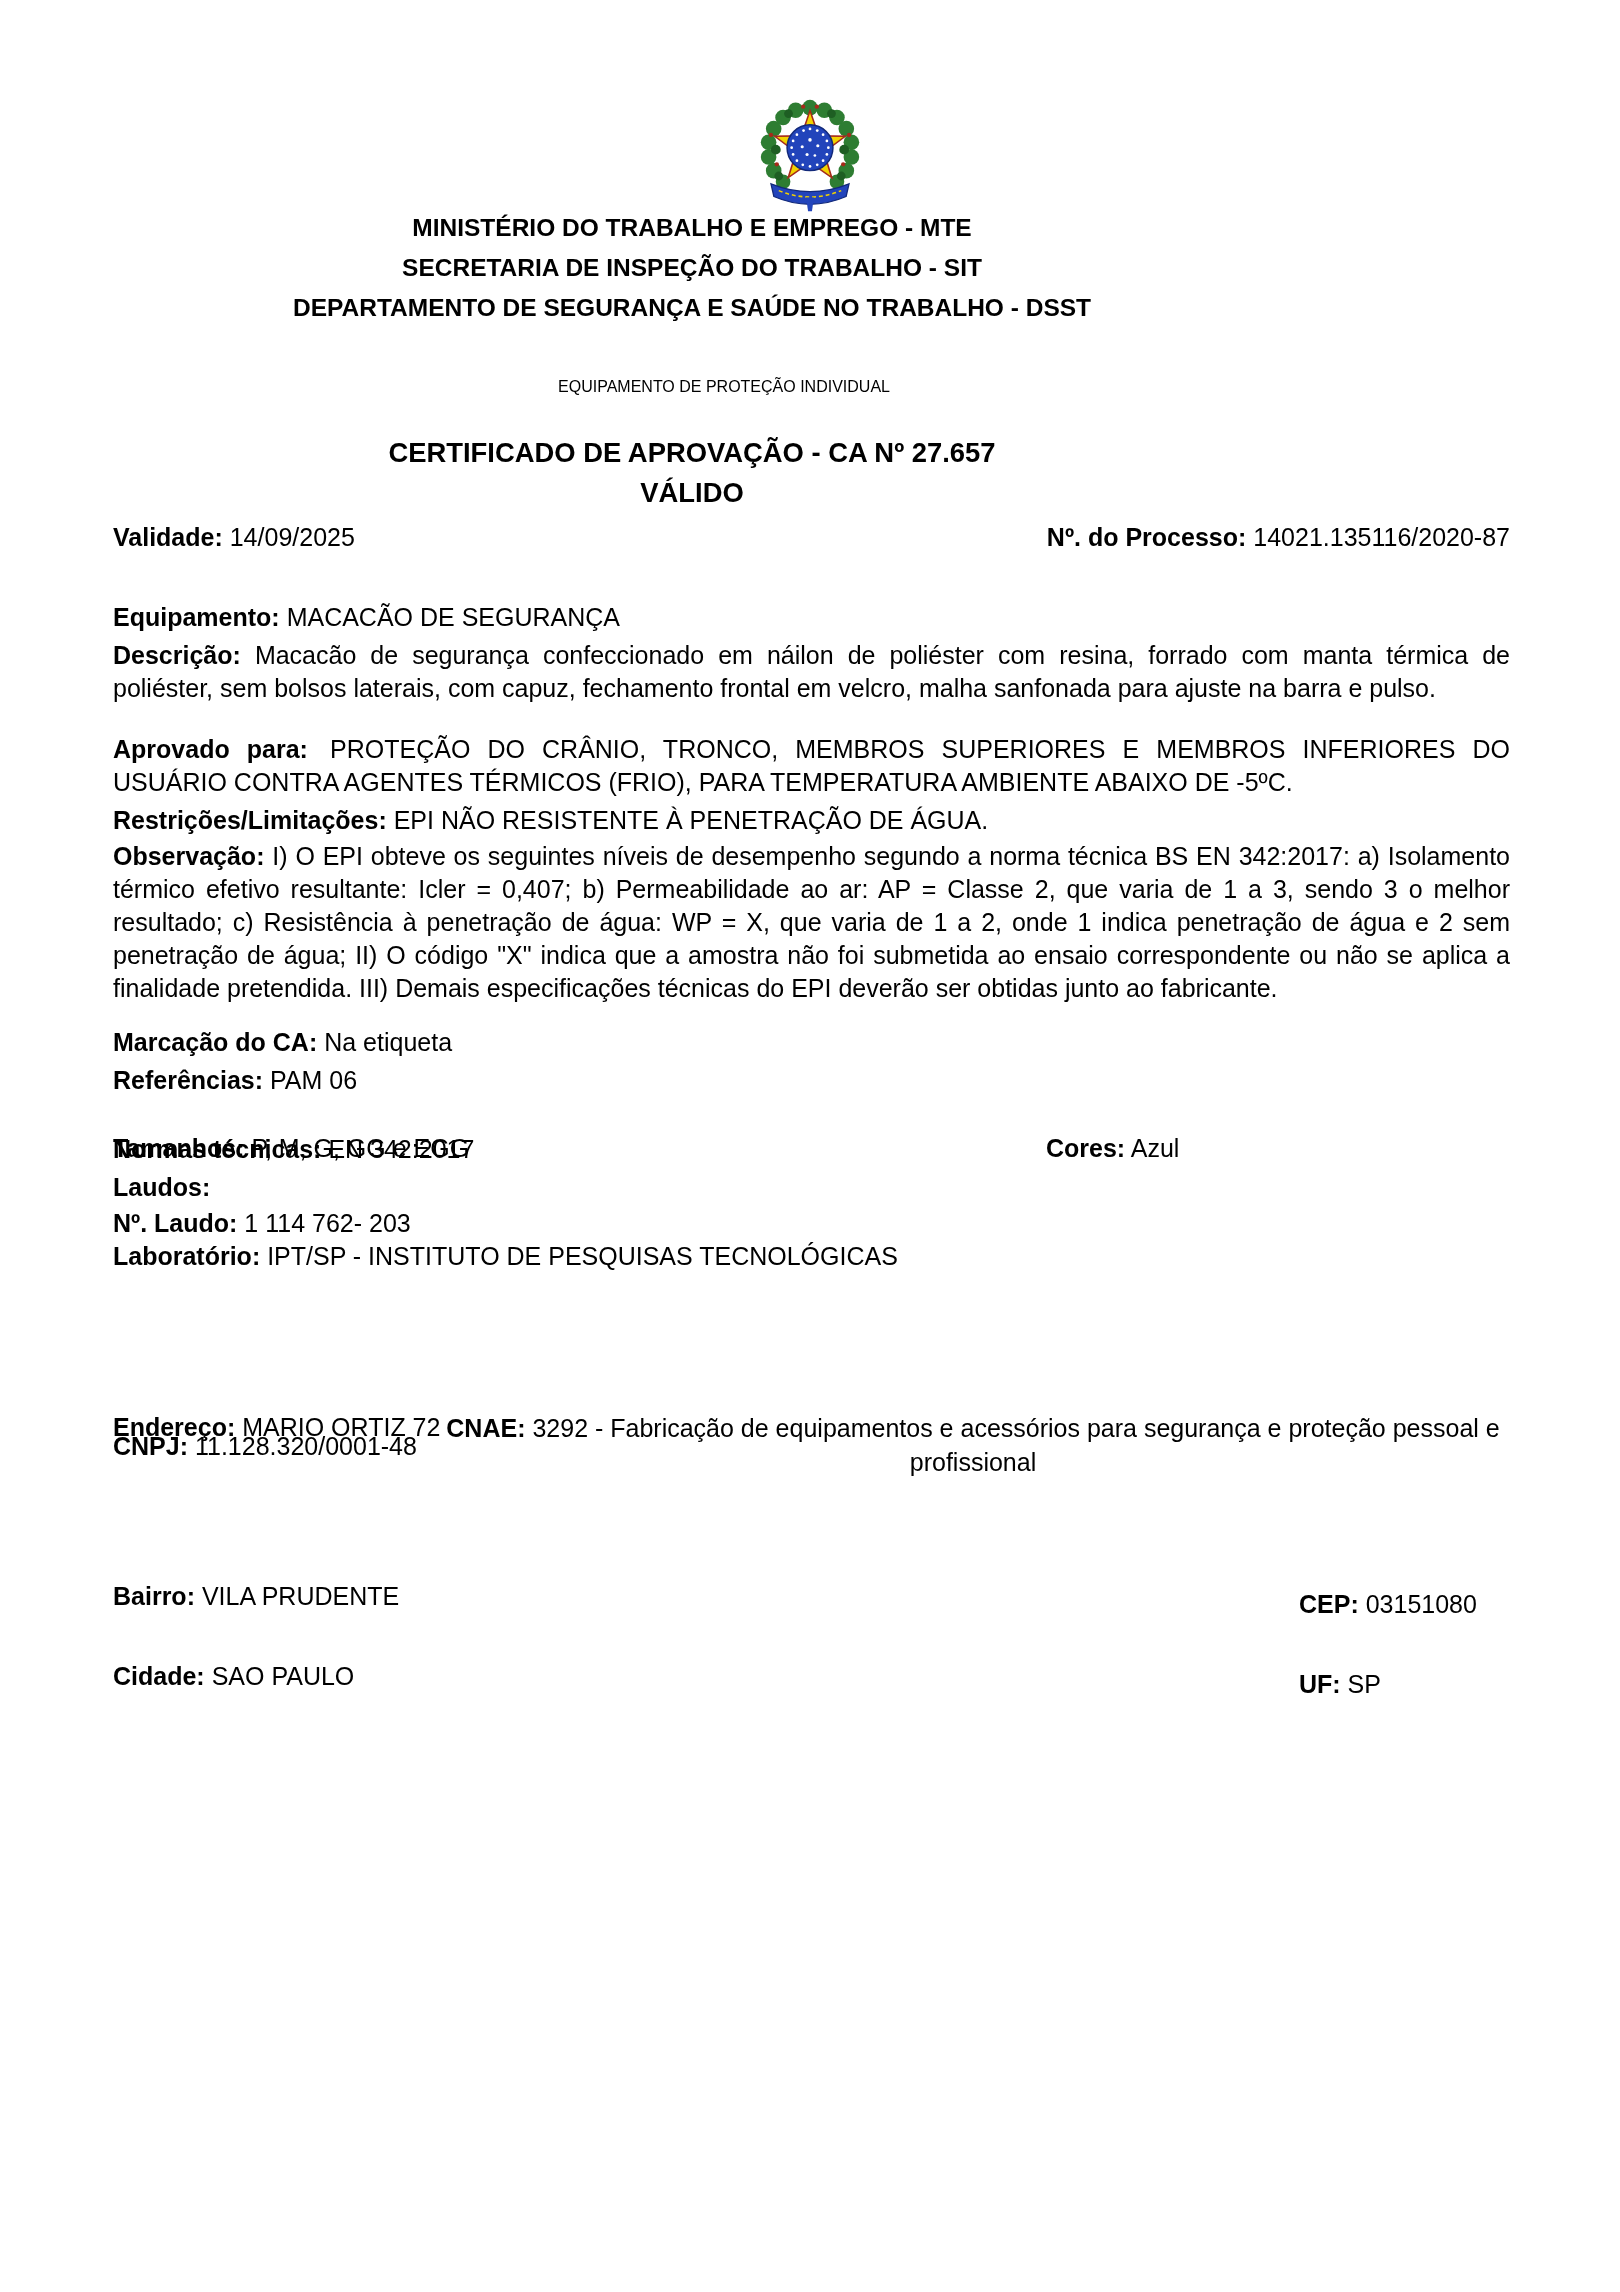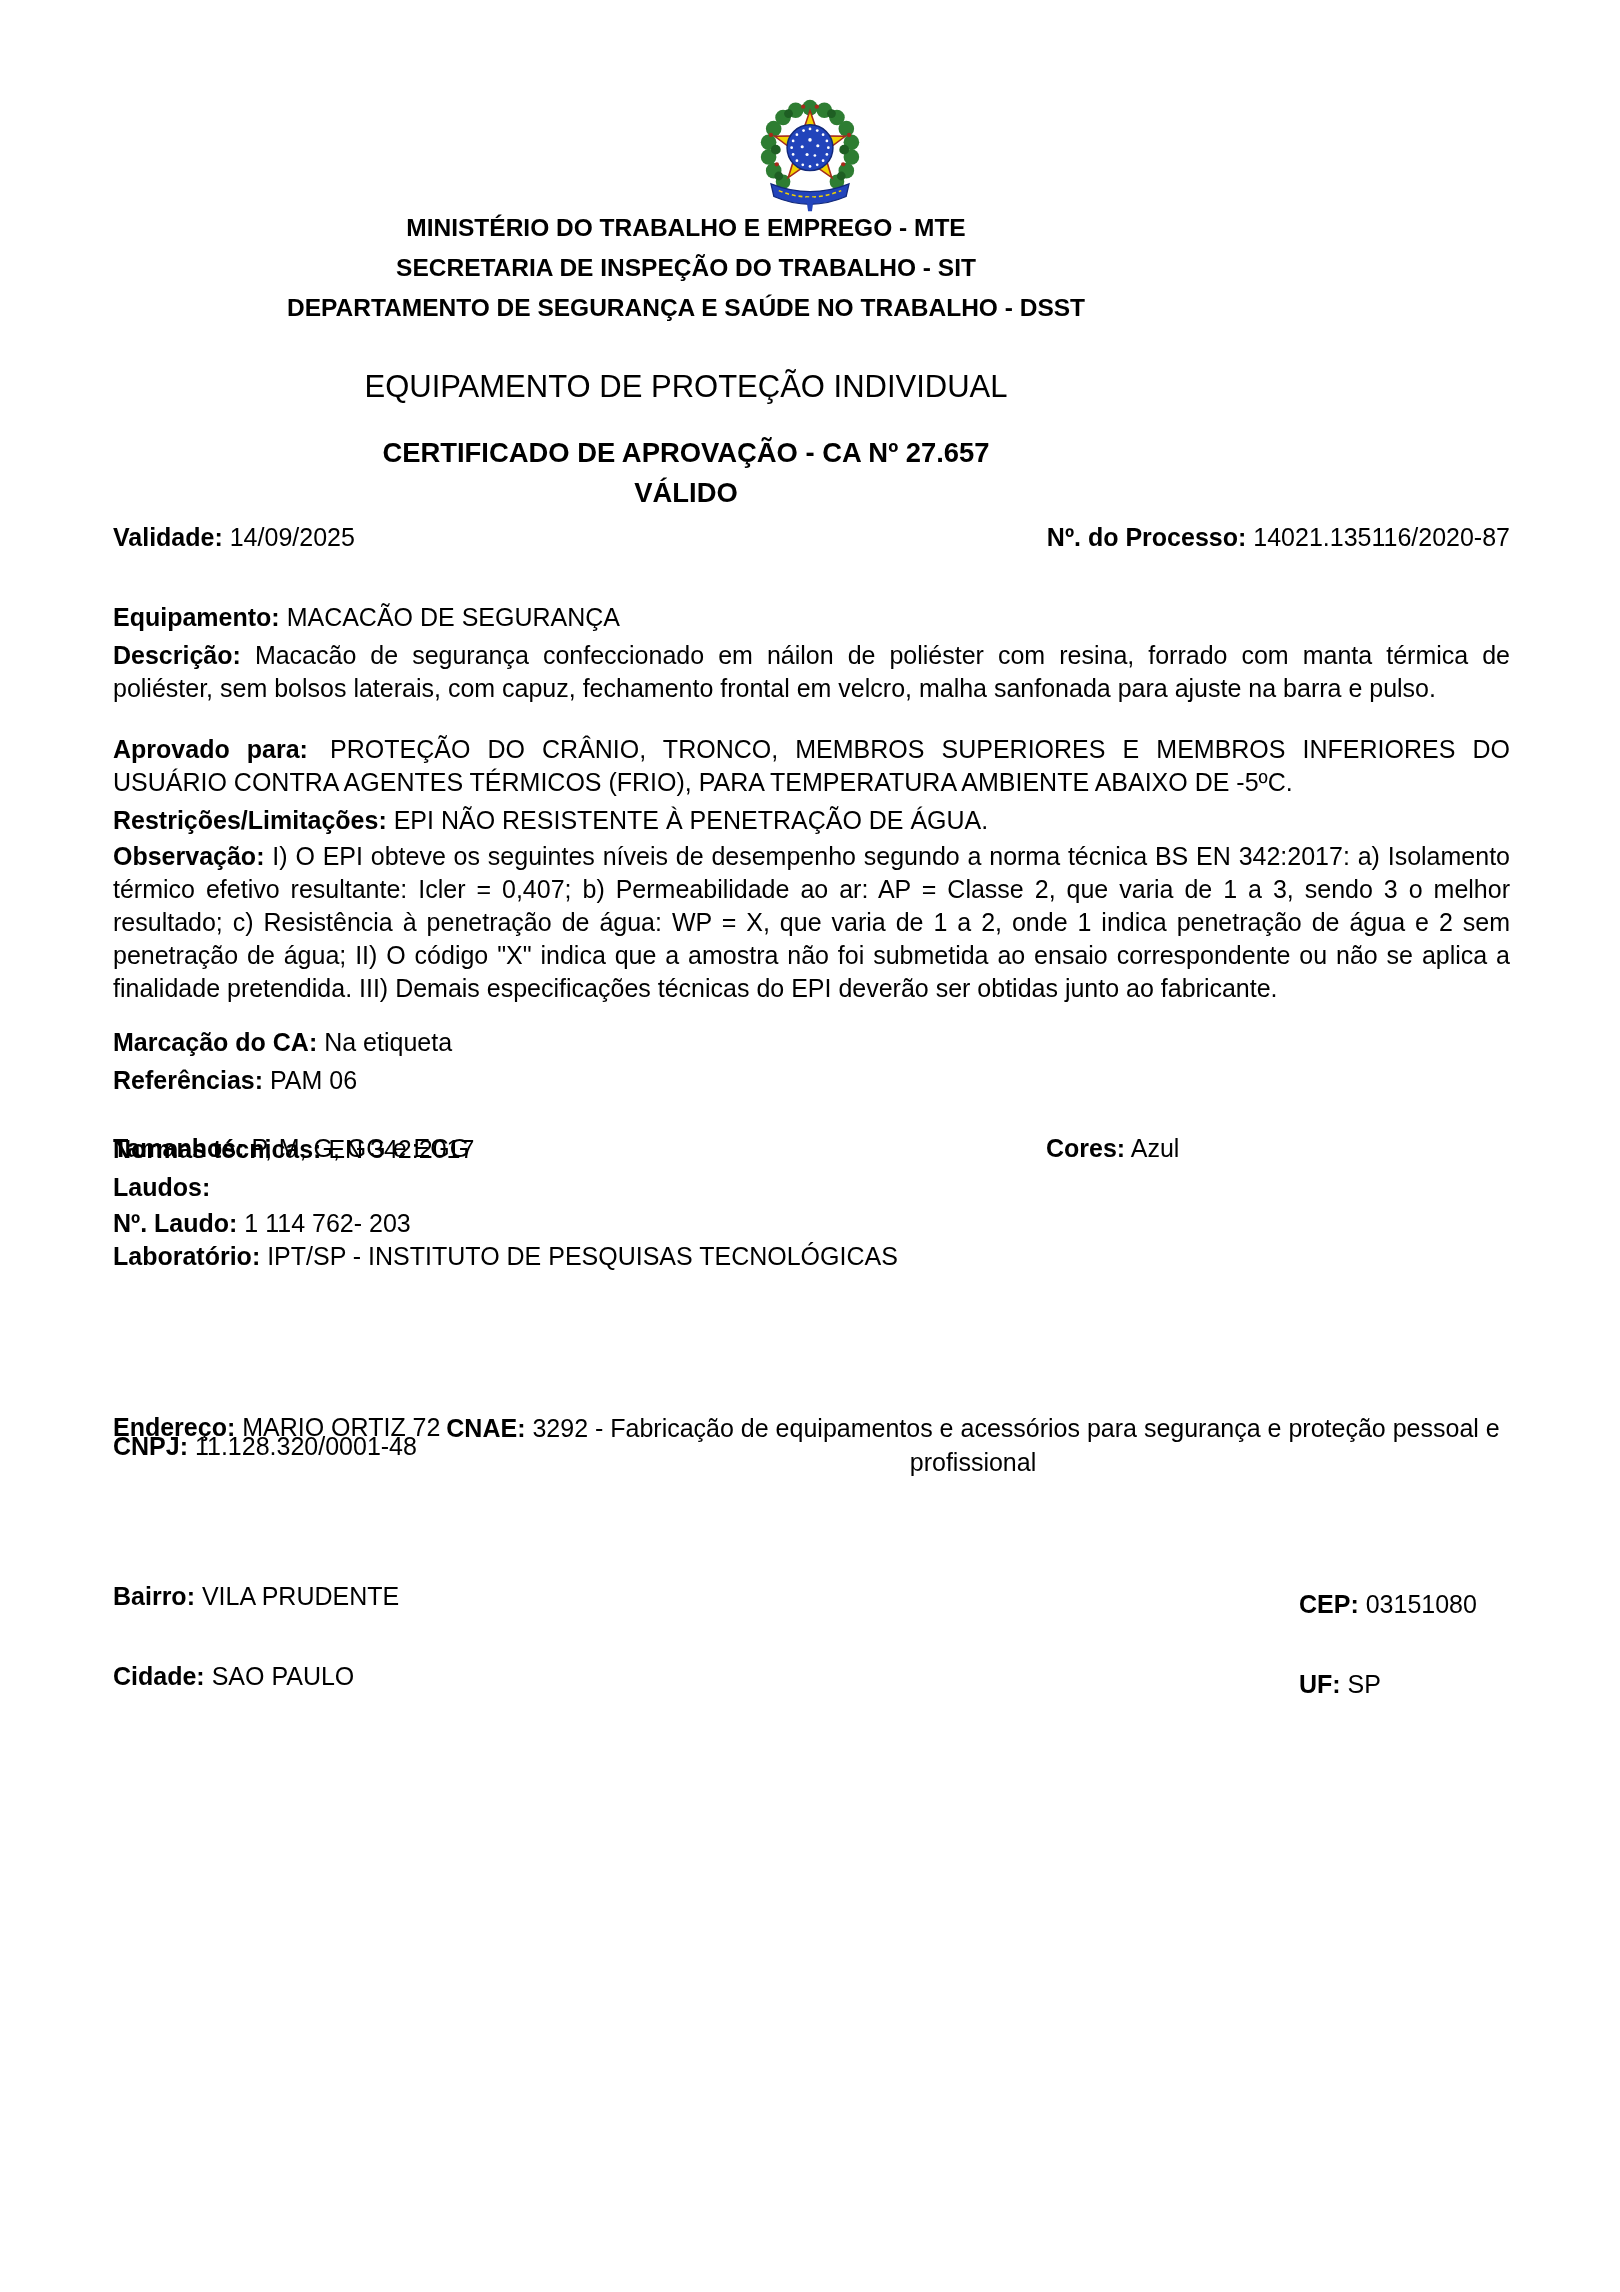--- a/index.html
+++ b/index.html
@@ -8,24 +8,24 @@
     width:1620px;height:2293px;
     background:#ffffff;
     font-family:"Liberation Sans","DejaVu Sans",sans-serif;
     color:#000;
     font-size:25px;
     line-height:33px;
     margin:0 auto;
     overflow:hidden;
   }
   .abs{position:absolute;left:113px;width:1397px;}
-  .center{text-align:center;left:4px;width:1364px;}
+  .center{text-align:center;left:10px;width:1364px;}
   b,.b{font-weight:bold;}
   .org{font-weight:bold;font-size:24.5px;line-height:40px;}
-  .subtitle{font-size:31px;}
+  .subtitle{font-size:16px;margin-left:32px;}
   .title{font-weight:bold;font-size:27.4px;line-height:40px;}
   .just{text-align:justify;}
   .row{position:relative;}
   .col-right-processo{position:absolute;right:0;top:0;white-space:nowrap;}
   .col-cores{position:absolute;left:933px;top:0;white-space:nowrap;}
   .col-cep{position:absolute;left:1186px;top:8px;white-space:nowrap;}
   .fld{margin:0;}
   .gap-label{margin-right:5px;}
   .cnpj-group{position:absolute;left:0;top:18.6px;white-space:nowrap;}
   .cnae-block{margin-left:323px;line-height:34px;text-align:center;}

